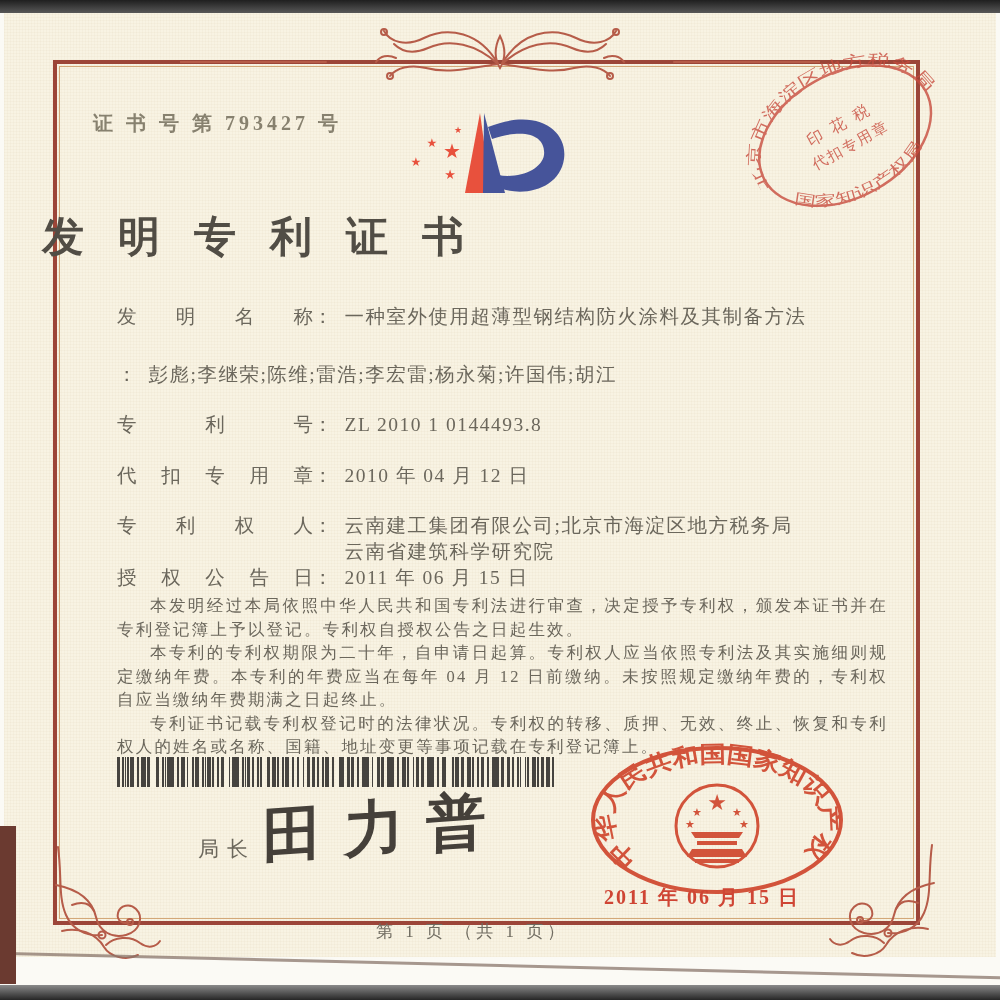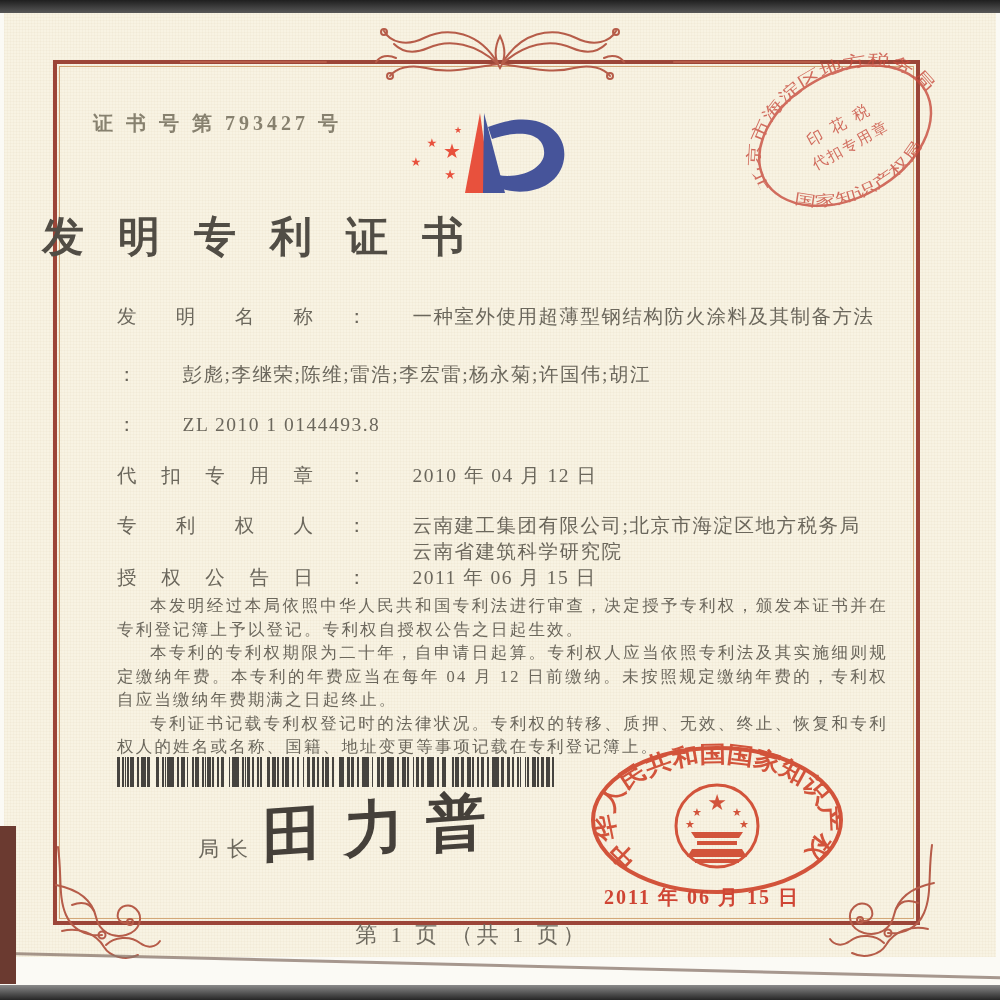--- a/index.html
+++ b/index.html
@@ -24,21 +24,21 @@
   .orn-bl{position:absolute;left:48px;top:832px;}
   .orn-br{position:absolute;left:824px;top:830px;}
   .orn path,.orn circle{stroke:#b65c49;fill:none;stroke-width:2;stroke-linecap:round;}
   
   .cert-no{position:absolute;left:89px;top:97px;font-size:20px;color:#87816f;letter-spacing:4px;font-weight:bold;}
   .logo{position:absolute;left:366px;top:92px;}
   .title{position:absolute;left:4px;top:196px;width:100%;font-size:42px;font-weight:600;
          color:#514d45;letter-spacing:34px;padding-left:34px;box-sizing:border-box;}
   
   .fields{position:absolute;left:113px;top:291px;right:108px;color:#6b675c;font-size:19.5px;}
-  .frow{display:flex;align-items:flex-start;line-height:26px;gap:34px;}
+  .frow{display:flex;align-items:flex-start;line-height:26px;}
   .m1{margin-bottom:32px}.m2{margin-bottom:24px}.m3{margin-bottom:25px}.m4{margin-bottom:24px}.m5{margin-bottom:0}
   .flabel{width:196px;flex:0 0 196px;text-align:justify;text-align-last:justify;}
   .fcolon{flex:0 0 auto;}
   .fvalue{flex:1;padding-left:12px;letter-spacing:1.5px;}
   
   .paras{position:absolute;left:113px;top:581px;right:108px;}
   .paras p{margin:0;text-indent:2em;font-size:16.5px;line-height:23.5px;letter-spacing:2.2px;
            color:#6b675c;text-align:justify;}
   
   .barcode{position:absolute;left:113px;top:744px;width:438px;height:30px;opacity:.88;
@@ -52,21 +52,21 @@
   .sig-name{position:absolute;left:258px;top:775px;font-size:60px;color:#45403a;letter-spacing:22px;
             transform:rotate(-4deg) skewX(-4deg);font-weight:600;}
   
   .seal{position:absolute;left:581px;top:729px;opacity:.93;}
   .seal-date{position:absolute;left:588px;top:871px;width:220px;text-align:center;color:#cf4534;
              font-size:20px;letter-spacing:2px;font-weight:600;}
   
   .tax-stamp{position:absolute;left:742px;top:46px;transform:rotate(-29deg);opacity:.8;}
   
   .footer{position:absolute;left:0;top:907px;width:100%;text-align:center;padding-right:56px;
-          box-sizing:border-box;font-size:22px;color:#6f6b60;letter-spacing:4px;}
+          box-sizing:border-box;font-size:17px;color:#6f6b60;letter-spacing:4px;}
 </style>
 </head>
 <body>
 
 <div id="scan">
 
   <div class="edge-top"></div>
   <div class="page">
 
     <div class="frame"></div>
@@ -137,20 +137,21 @@
       <div class="frow m1">
         <span class="flabel">发明名称</span>
           <span class="fcolon">：</span>
         <span class="fvalue">一种室外使用超薄型钢结构防火涂料及其制备方法</span>
       </div>
       <div class="frow m2">
           <span class="fcolon">：</span>
         <span class="fvalue">彭彪;李继荣;陈维;雷浩;李宏雷;杨永菊;许国伟;胡江</span>
       </div>
       <div class="frow m3">
+        <span class="flabel">专利号</span>
           <span class="fcolon">：</span>
         <span class="fvalue">ZL 2010 1 0144493.8</span>
       </div>
       <div class="frow m4">
         <span class="flabel">代扣专用章</span>
           <span class="fcolon">：</span>
         <span class="fvalue">2010 年 04 月 12 日</span>
       </div>
       <div class="frow m5">
         <span class="flabel">专利权人</span>

